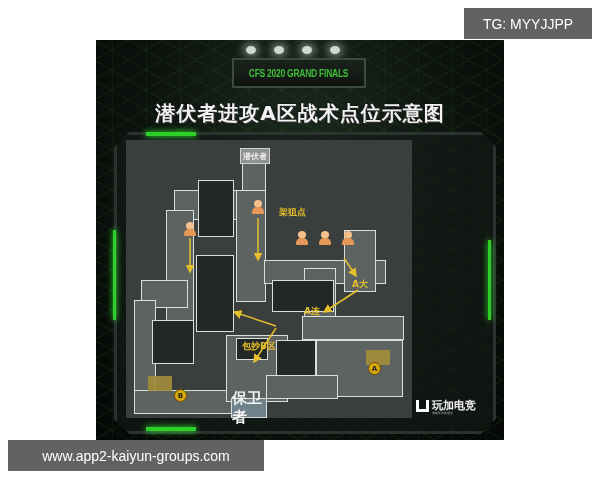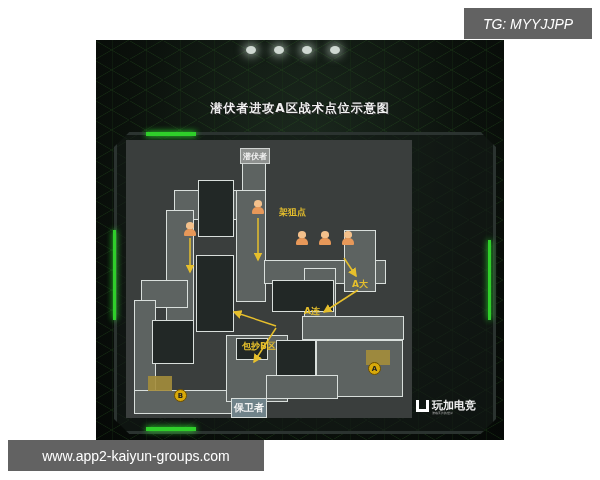--- a/index.html
+++ b/index.html
@@ -8,54 +8,57 @@
   .hex{position:absolute;inset:0;opacity:.35;
     background-image:
       linear-gradient(30deg,transparent 46%,#2a5a22 48%,transparent 50%),
       linear-gradient(150deg,transparent 46%,#2a5a22 48%,transparent 50%),
       linear-gradient(90deg,transparent 47%,#1e3d1a 49%,transparent 51%);
     background-size:34px 20px;}
   .lights{position:absolute;top:6px;left:150px;display:flex;gap:18px;}
   .lights span{width:10px;height:8px;border-radius:50%;background:#cfd8d2;box-shadow:0 0 8px 3px rgba(220,235,225,.5);}
   .banner{position:absolute;left:136px;top:18px;width:130px;height:26px;border:2px solid #3a4a3c;background:linear-gradient(#1b221c,#0f1410);display:flex;align-items:center;justify-content:center;}
   .banner span{font-family:"Liberation Sans",sans-serif;font-weight:bold;font-size:10px;color:#3fbf3a;letter-spacing:-.3px;transform:scaleX(.85);}
-  .title{position:absolute;left:0;right:0;top:60px;text-align:center;font-family:"DejaVu Sans",sans-serif;font-weight:bold;font-size:12px;color:#f1f1f1;letter-spacing:1px;text-shadow:0 0 2px #000,1px 1px 0 #444;}
+  .title{position:absolute;left:0;right:0;top:60px;text-align:center;font-family:"DejaVu Sans",sans-serif;font-weight:bold;font-size:20px;color:#f1f1f1;letter-spacing:1px;text-shadow:0 0 2px #000,1px 1px 0 #444;}
   .frame{position:absolute;left:18px;top:92px;width:376px;height:296px;border:3px solid #2b3330;border-radius:6px;clip-path:polygon(4% 0,96% 0,100% 5%,100% 95%,96% 100%,4% 100%,0 95%,0 5%);background:rgba(20,26,23,.6);}
   .gbar{position:absolute;background:#2fcf2a;box-shadow:0 0 6px #3f3;}
   .map{position:absolute;left:30px;top:100px;width:286px;height:278px;background:#3a3e3d;}
   .wall{position:absolute;background:#222826;border:1.5px solid #d9dfdc;}
   .floor{position:absolute;background:#5d6361;border:1.5px solid #d9dfdc;}
   .lbl{position:absolute;color:#e6bf2c;font-weight:bold;font-size:9px;white-space:nowrap;}
   .spawn{position:absolute;width:28px;height:14px;background:#8e918f;border:1px solid #cfd3d1;color:#f2f2f2;font-size:8px;font-weight:bold;display:flex;align-items:center;justify-content:center;}
-  .ct{position:absolute;width:34px;height:18px;background:#6f8289;border:1.5px solid #d9dfdc;color:#f2f2f2;font-size:10px;font-weight:bold;display:flex;align-items:center;justify-content:center;}
+  .ct{position:absolute;width:34px;height:18px;background:#6f8289;border:1.5px solid #d9dfdc;color:#f2f2f2;font-size:15px;font-weight:bold;display:flex;align-items:center;justify-content:center;}
   .player{position:absolute;width:12px;height:14px;}
   .player .h{position:absolute;left:2px;top:0;width:8px;height:7px;border-radius:50% 50% 40% 40%;background:#f3c08b;}
   .player .b{position:absolute;left:0;top:7px;width:12px;height:7px;border-radius:5px 5px 1px 1px;background:#e79859;}
   .site{position:absolute;width:24px;height:15px;background:#a48d3b;opacity:.9;}
   .badge{position:absolute;width:11px;height:11px;border-radius:50%;background:#d8a90a;border:1px solid #6b4e00;color:#222;font-size:7px;font-weight:bold;display:flex;align-items:center;justify-content:center;}
   .brand{position:absolute;left:320px;top:358px;display:flex;align-items:center;gap:3px;}
   .brand .logo{width:13px;height:12px;border-left:3px solid #fff;border-bottom:3px solid #fff;border-right:3px solid #fff;box-sizing:border-box;}
   .brand .name{color:#f1f1f1;font-size:11px;font-weight:bold;text-align:right;}
   .brand .sub{position:absolute;left:16px;top:13px;color:#bbb;font-size:3px;white-space:nowrap;}
-  .wm-top{position:absolute;left:464px;top:8px;width:128px;height:31px;background:#626262;color:#ffffff;font-family:"Liberation Sans",sans-serif;font-size:14px;display:flex;align-items:center;justify-content:center;font-style:italic;}
+  .wm-top{position:absolute;left:464px;top:8px;width:128px;height:31px;background:#626262;color:#ffffff;font-family:"Liberation Sans",sans-serif;font-size:14px;display:flex;align-items:center;justify-content:center;}
   .wm-bot{position:absolute;left:8px;top:440px;width:256px;height:31px;background:#626262;color:#ffffff;font-family:"Liberation Sans",sans-serif;font-size:14px;display:flex;align-items:center;justify-content:center;}
   svg.arrows{position:absolute;left:0;top:0;}
 </style>
 </head>
 <body>
 
 <div class="wm-top">TG: MYYJJPP</div>
 
 <div class="poster">
   <div class="hex"></div>
   <div class="lights">
       <span></span>
       <span></span>
       <span></span>
       <span></span>
+    </div>
+  <div class="banner">
+      <span>CFS 2020 GRAND FINALS</span>
     </div>
   <div class="title">潜伏者进攻A区战术点位示意图</div>
 
   <div class="frame"></div>
   <div class="gbar" style="left:50px;top:92px;width:50px;height:4px;"></div>
   <div class="gbar" style="left:50px;top:387px;width:50px;height:4px;"></div>
   <div class="gbar" style="left:17px;top:190px;width:3px;height:90px;"></div>
   <div class="gbar" style="left:392px;top:200px;width:3px;height:80px;"></div>
 
   <div class="map">

